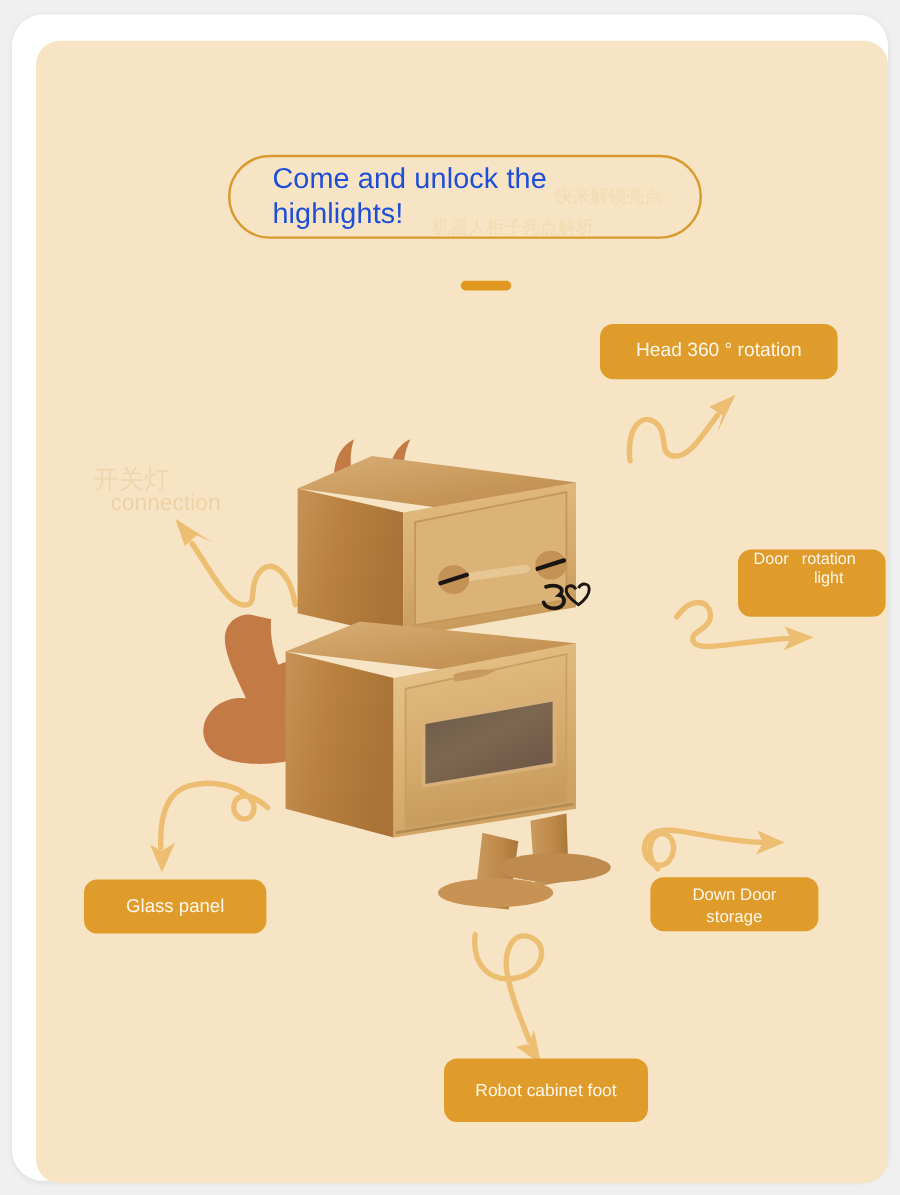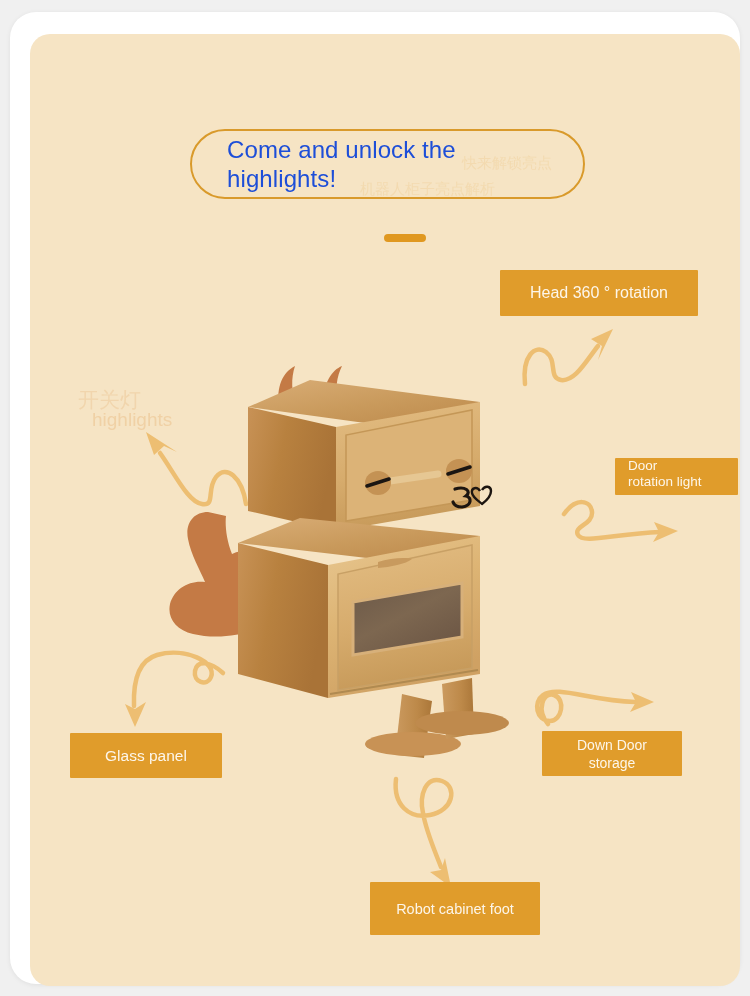--- a/index.html
+++ b/index.html
@@ -88,37 +88,37 @@
   }
   .ghost-title-1 { left: 432px; top: 120px; font-size: 15px; }
   .ghost-title-2 { left: 330px; top: 146px; font-size: 15px; font-family: Liberation Mono, monospace; }
   .ghost-disc-1  { left: 48px;  top: 352px; font-size: 21px; color: rgba(222,140,60,0.17); }
   .ghost-disc-2  { left: 62px;  top: 375px; font-size: 19px; color: rgba(222,150,70,0.25); }
 
   
   .label {
     position: absolute;
     background: #e09c2b;
-    border-radius: 1px;
+    border-radius: 11px;
     color: #fdf6ea;
     font-size: 15px;
     display: flex;
     align-items: center;
     justify-content: center;
     box-sizing: border-box;
     text-align: center;
     line-height: 18px;
     padding: 0 14px;
   }
   .label-head       { left: 470px; top: 236px; width: 198px; height: 46px; font-size: 16px; }
   .label-disc       { left: 47px;  top: 334px; width: 153px; height: 46px;
                       justify-content: flex-start; padding-left: 22px; }
-  .label-doorlight  { left: 585px; top: 424px; width: 123px; height: 37px;
+  .label-doorlight  { left: 585px; top: 424px; width: 123px; height: 56px;
                       justify-content: flex-start; padding-left: 13px; font-size: 13.5px;
-                      flex-direction: column; align-items: flex-start; line-height: 16px; }
+                      flex-direction: row; align-items: flex-start; line-height: 16px; }
   .label-glass      { left: 40px;  top: 699px; width: 152px; height: 45px; font-size: 15.5px; }
   .label-storage    { left: 512px; top: 697px; width: 140px; height: 45px; font-size: 14px; }
   .label-foot       { left: 340px; top: 848px; width: 170px; height: 53px; font-size: 14.5px; }
 
   .svg-layer {
     position: absolute;
     left: 0; top: 0;
     width: 710px;
     height: 952px;
     pointer-events: none;
@@ -252,21 +252,21 @@
           <path d="M262 650 L292 644 L294 700 L266 705 Z" transform="translate(150,0)" fill="url(#legG)"></path>
           <ellipse cx="432" cy="689" rx="47" ry="12" fill="#bf8a4d"></ellipse>
         </g>
       </svg>
 
       <div class="label label-head">
         <span>Head 360 ° rotation</span>
       </div>
 
       <div class="ghost ghost-disc-1">开关灯</div>
-      <div class="ghost ghost-disc-2">highlights</div>
+      <div class="ghost ghost-disc-2">connection</div>
 
       <div class="label label-doorlight">
         <span>Door</span>
         <span>rotation light</span>
       </div>
 
       <div class="label label-glass">
         <span>Glass panel</span>
       </div>
 

